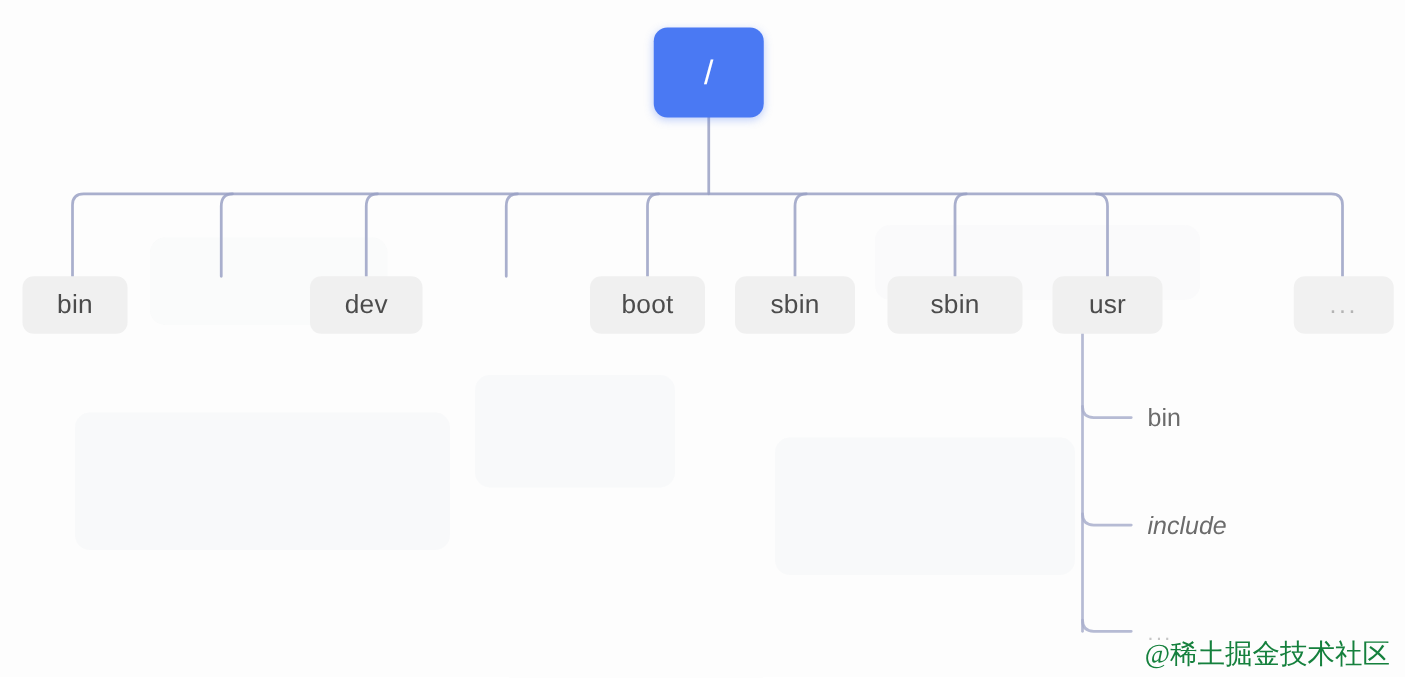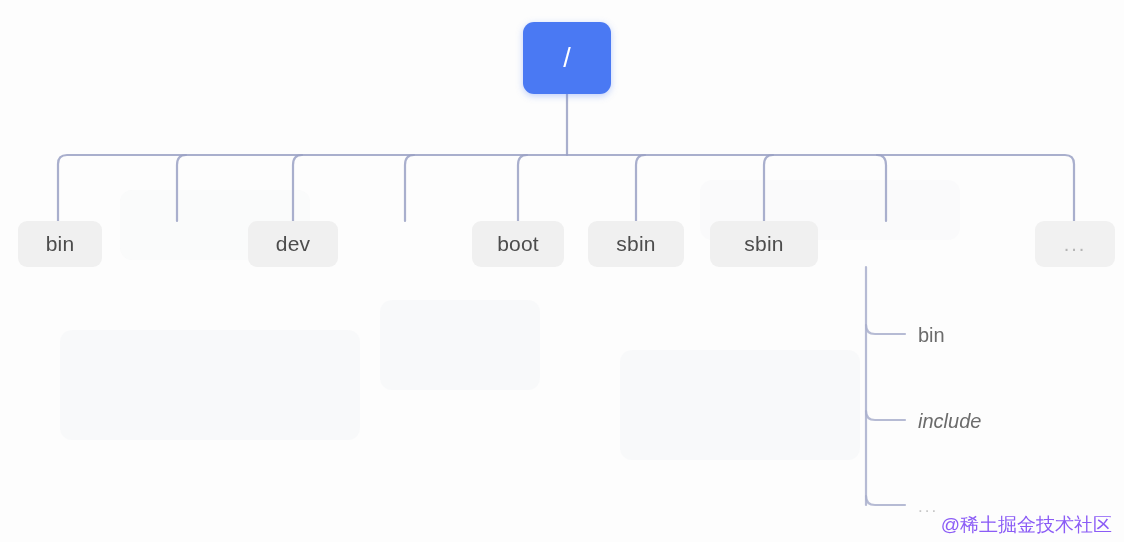--- a/index.html
+++ b/index.html
@@ -91,23 +91,23 @@
     color: #c6c6c6;
     font-size: 17px;
     letter-spacing: 2px;
   }
 
   
   #watermark {
     position: absolute;
     right: 12px;
     bottom: 4px;
-    font-size: 19px;
-    color: #8b5cf6;
-    font-family: Liberation Sans, sans-serif;
+    font-size: 22px;
+    color: #15803d;
+    font-family: Liberation Serif, serif;
     white-space: nowrap;
     user-select: none;
   }
 </style>
 </head>
 <body>
 
 <div id="canvas">
 
   <div class="bg-smudge s1"></div>
@@ -149,20 +149,23 @@
   </div>
   <div class="node dir" style="left:472px; top:221px; width:92px; height:46px;">
     <span>boot</span>
   </div>
   <div class="node dir" style="left:588px; top:221px; width:96px; height:46px;">
     <span>sbin</span>
   </div>
   <div class="node dir" style="left:710px; top:221px; width:108px; height:46px;">
     <span>sbin</span>
   </div>
+  <div class="node dir" style="left:842px; top:221px; width:88px; height:46px;">
+    <span>usr</span>
+  </div>
   <div class="node more" style="left:1035px; top:221px; width:80px; height:46px;">
     <span>...</span>
   </div>
 
   <div class="subleaf" style="left:918px; top:324px;">
     <span>bin</span>
   </div>
   <div class="subleaf" style="left:918px; top:410px;font-style:italic;">
     <span>include</span>
   </div>

